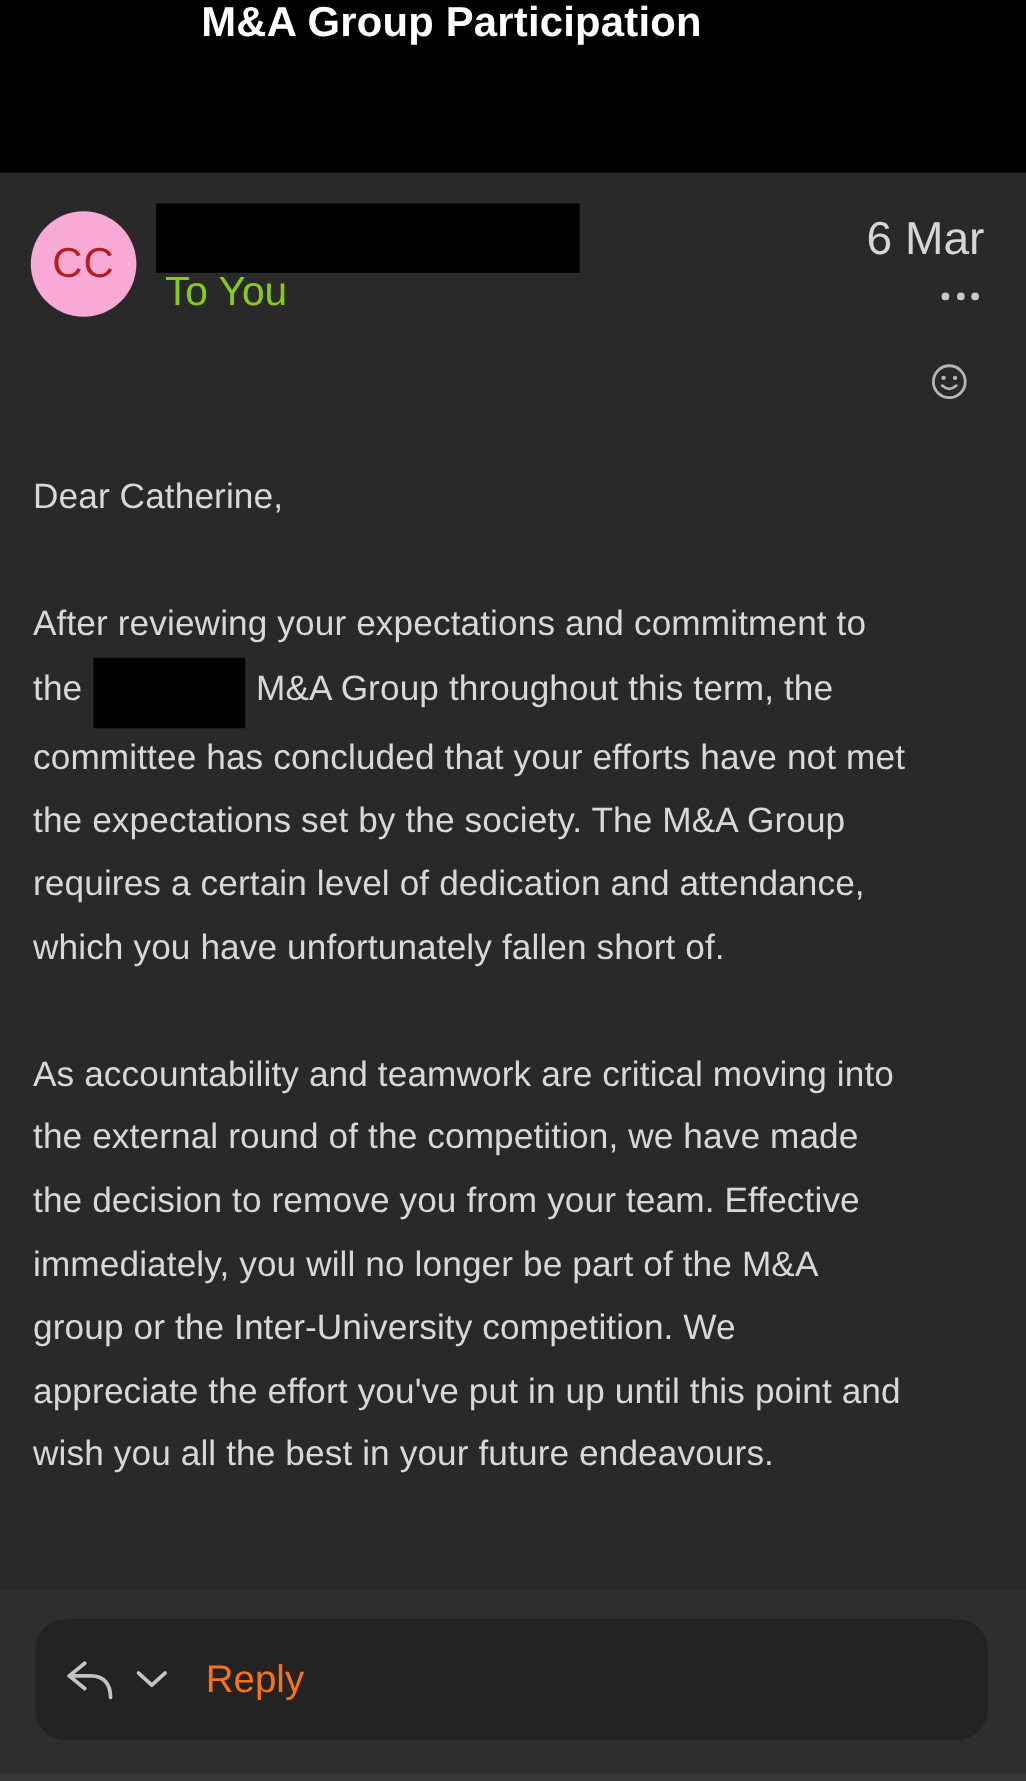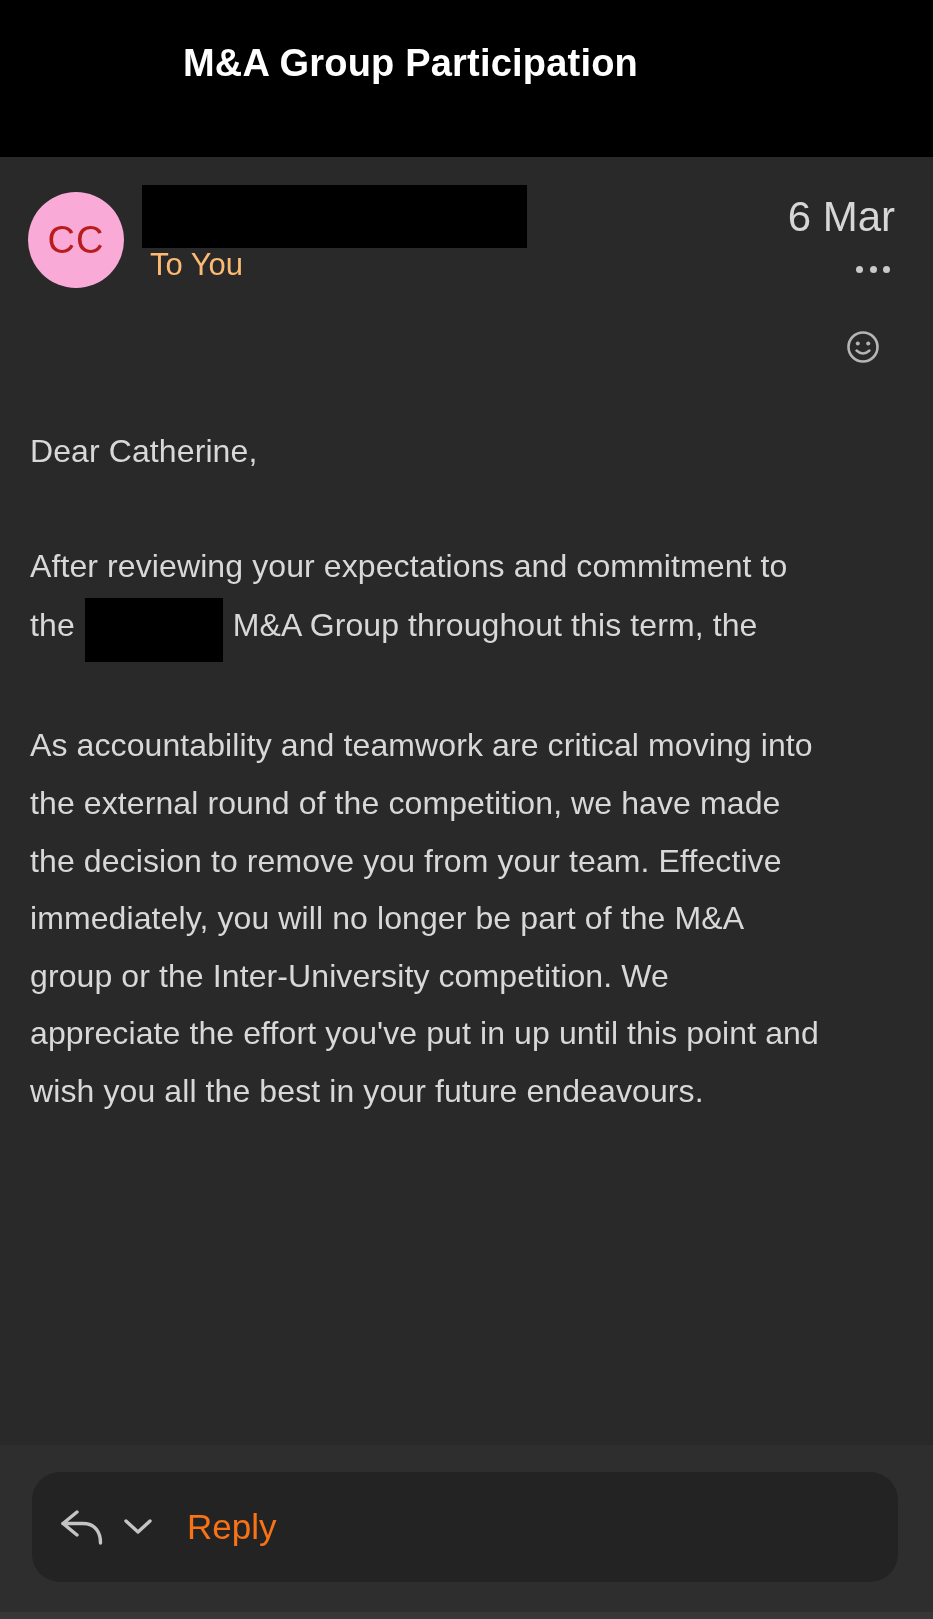--- a/index.html
+++ b/index.html
@@ -10,41 +10,41 @@
     background:#292929;
     overflow:hidden;
     font-family:"Liberation Sans","DejaVu Sans",sans-serif;
   }
 
   
   .app-header {
     position:absolute; left:0; top:0; width:933px; height:157px;
     background:#000;
     display:flex; justify-content:center; align-items:flex-start;
-    padding-top:42px; padding-right:112px;
+    padding-right:112px;
   }
   .subject-title {
     color:#fff; font-size:38px; font-weight:600; letter-spacing:.2px;
     white-space:nowrap;
   }
 
   
   .avatar {
     position:absolute; left:28px; top:192px; width:96px; height:96px;
     border-radius:50%; background:#f9aad7;
     display:flex; align-items:center; justify-content:center;
     color:#b91c1c; font-size:38px; font-weight:400; letter-spacing:1px;
   }
   .redacted-name {
     position:absolute; left:142px; top:185px; width:385px; height:63px;
     background:#000;
   }
   .recipient-line {
     position:absolute; left:150px; top:246px;
-    color:#fdba74; font-size:31px; line-height:38px;
+    color:#84cc16; font-size:37px; line-height:38px;
   }
   .message-date {
     position:absolute; top:198px; right:38px;
     color:#d6d6d6; font-size:42px; line-height:38px;
   }
   .more-options {
     position:absolute; top:264px; left:856px; width:34px; height:10px;
     display:flex; justify-content:space-between; align-items:center;
     cursor:pointer;
   }
@@ -119,20 +119,24 @@
     </svg>
   </div>
 
   <div class="email-body">
     <p>
       <span>Dear Catherine,</span>
     </p>
     <p>
       <span>After reviewing your expectations and commitment to</span><br>
       <span>the</span><span class="redaction-box"></span><span>M&amp;A Group throughout this term, the</span><br>
+      <span class="multiline">committee has concluded that your efforts have not met
+the expectations set by the society. The M&amp;A Group
+requires a certain level of dedication and attendance,
+which you have unfortunately fallen short of.</span>
     </p>
     <p>
       <span class="multiline">As accountability and teamwork are critical moving into
 the external round of the competition, we have made
 the decision to remove you from your team. Effective
 immediately, you will no longer be part of the M&amp;A
 group or the Inter-University competition. We
 appreciate the effort you've put in up until this point and
 wish you all the best in your future endeavours.</span>
     </p>

